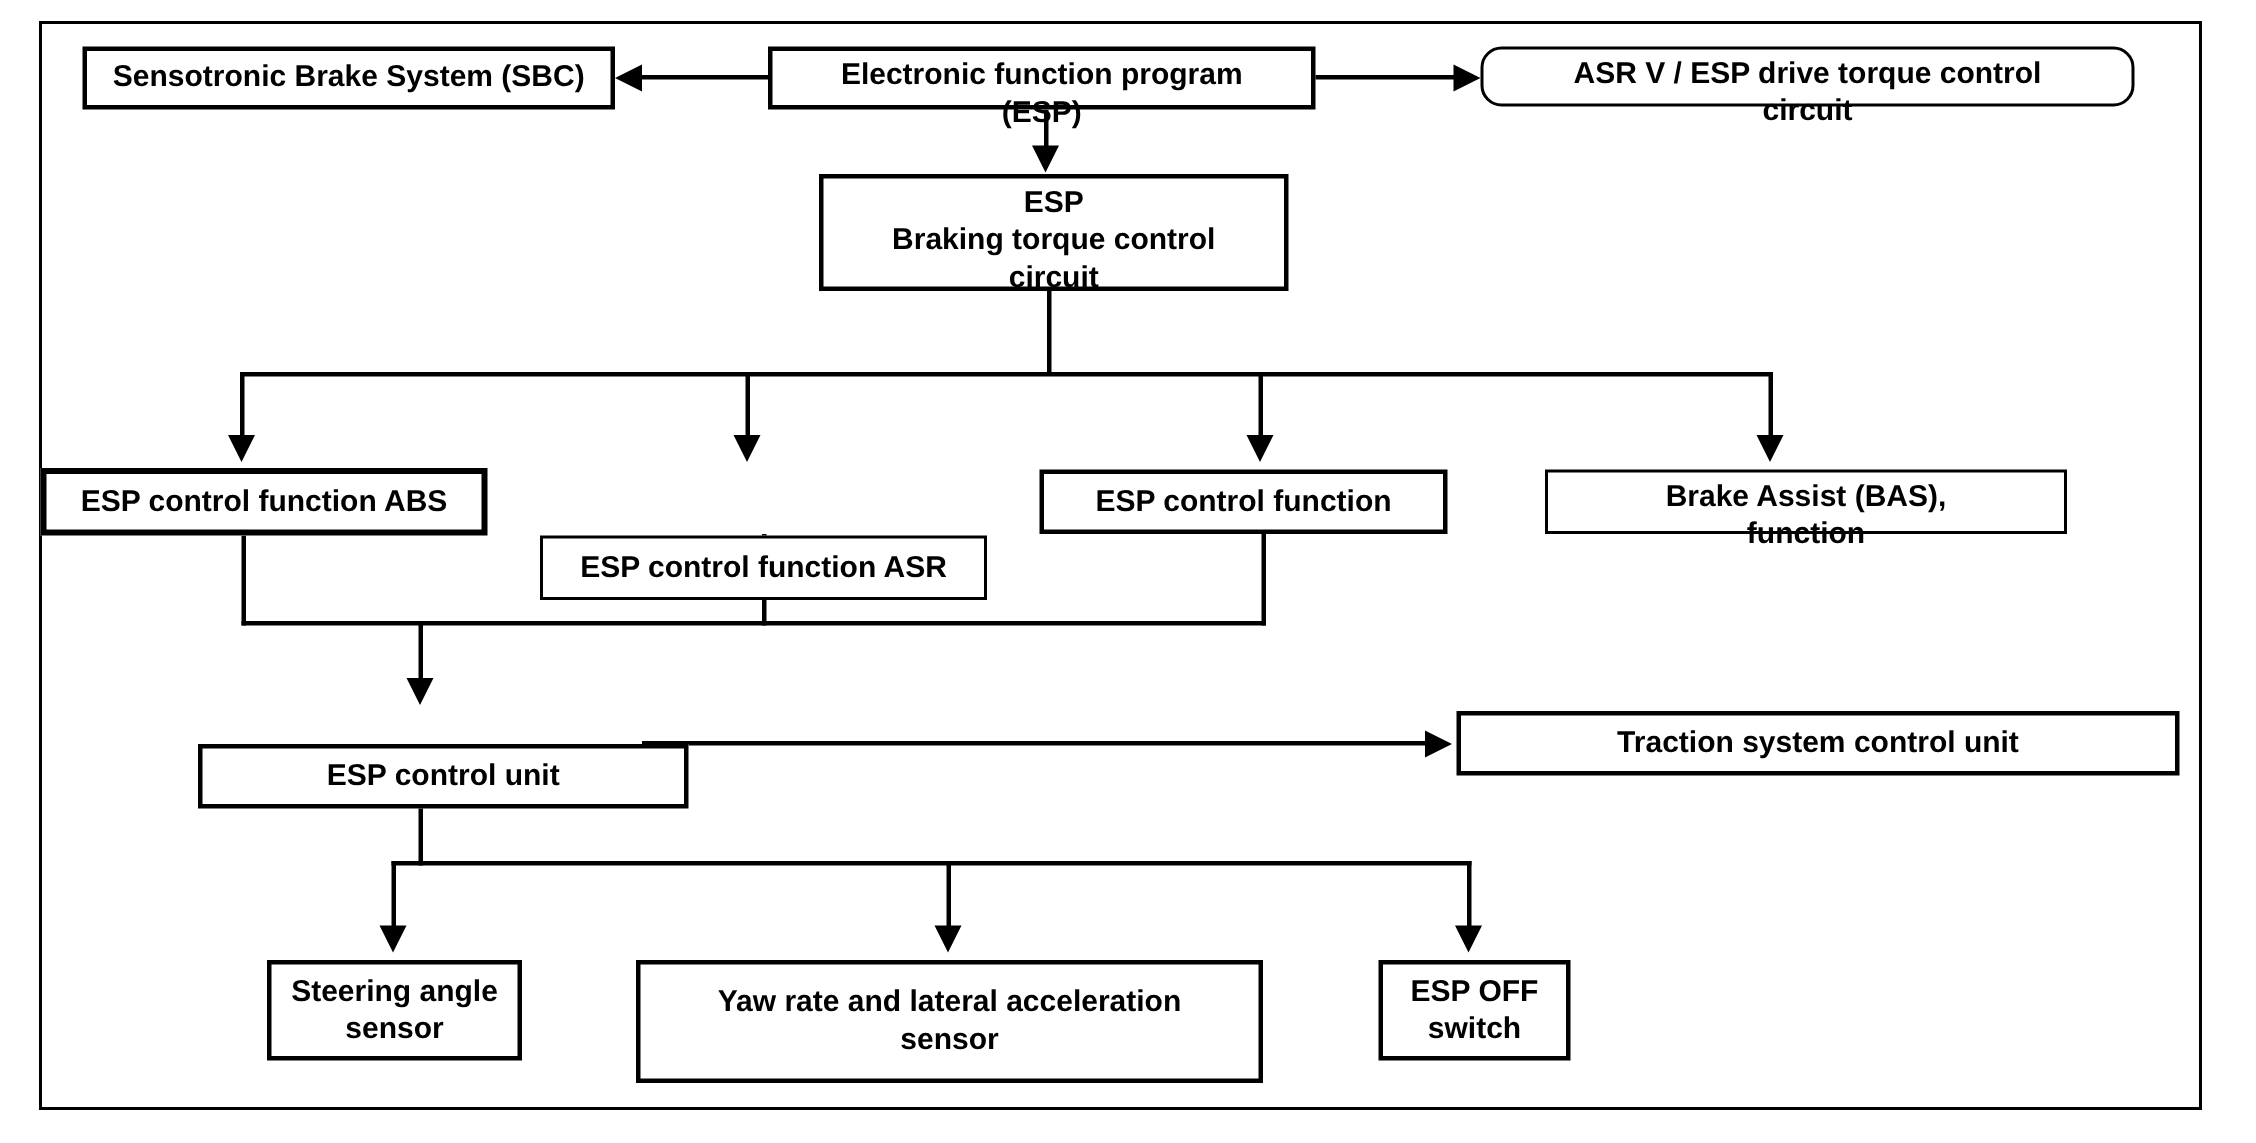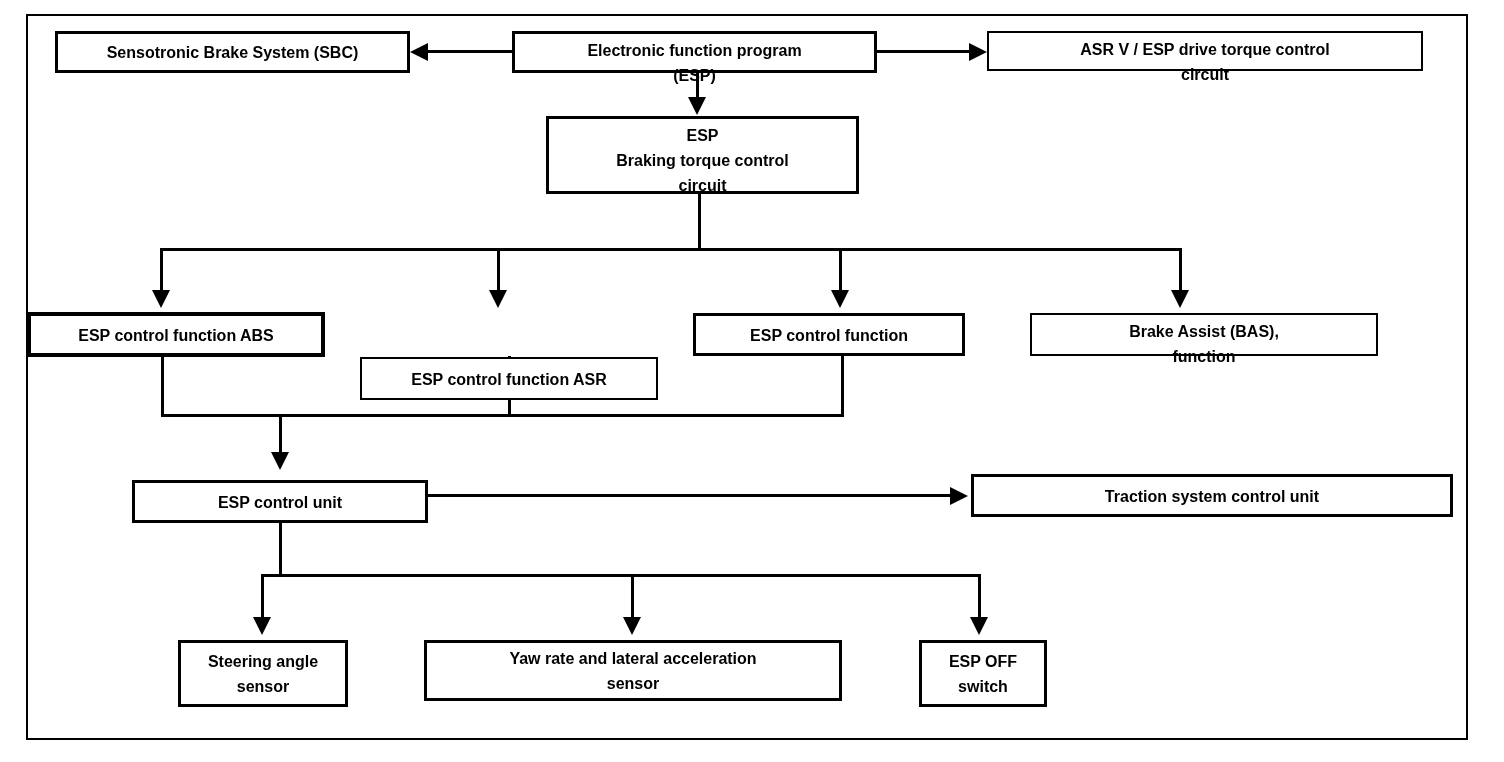--- a/index.html
+++ b/index.html
@@ -30,21 +30,21 @@
     background: transparent;
   }
   
   .node {
     position: absolute;
     box-sizing: border-box;
     border: 3px solid #000000;
     background: #ffffff;
     color: #000000;
     font-weight: bold;
-    font-size: 16px;
+    font-size: 20px;
     line-height: 25px;
     text-align: center;
     z-index: 5;
     overflow: visible;
     display: block;
   }
   .node .txt {
     display: block;
     position: absolute;
     left: 0;
@@ -102,21 +102,21 @@
 
   <div class="node center" style="left:55px; top:31px; width:355px; height:42px;">
     <span class="txt">Sensotronic Brake System (SBC)</span>
   </div>
 
   <div class="node spill" style="left:512px; top:31px; width:365px; height:42px;">
     <span class="txt">Electronic function program
 (ESP)</span>
   </div>
 
-  <div class="node spill thin" style="left:987px; top:31px; width:436px; height:40px;">
+  <div class="node spill thin" style="left:987px; top:31px; width:436px; height:40px;border-radius:14px;">
     <span class="txt">ASR V / ESP drive torque control
 circuit</span>
   </div>
 
   <div class="hline" style="left:419px; top:50px; width:96px;"></div>
   <div class="arrow left" style="left:410px; top:43px;"></div>
 
   <div class="hline" style="left:875px; top:50px; width:98px;"></div>
   <div class="arrow right" style="left:969px; top:43px;"></div>
 
@@ -164,21 +164,21 @@
 
   <div class="vline" style="left:161px; top:357px; height:60px;"></div>
   <div class="vline" style="left:508px; top:356px; height:61px;"></div>
   <div class="vline" style="left:841px; top:356px; height:61px;"></div>
 
   <div class="hline" style="left:161px; top:414px; width:683px;"></div>
 
   <div class="vline" style="left:279px; top:414px; height:44px;"></div>
   <div class="arrow down" style="left:271px; top:452px;"></div>
 
-  <div class="node center" style="left:132px; top:480px; width:296px; height:43px;">
+  <div class="node center" style="left:132px; top:496px; width:327px; height:43px;">
     <span class="txt">ESP control unit</span>
   </div>
 
   <div class="node center" style="left:971px; top:474px; width:482px; height:43px;">
     <span class="txt">Traction system control unit</span>
   </div>
 
   <div class="hline" style="left:428px; top:494px; width:525px;"></div>
   <div class="arrow right" style="left:950px; top:487px;"></div>
 
@@ -193,21 +193,21 @@
   <div class="arrow down" style="left:623px; top:617px;"></div>
 
   <div class="vline" style="left:978px; top:574px; height:49px;"></div>
   <div class="arrow down" style="left:970px; top:617px;"></div>
 
   <div class="node center" style="left:178px; top:640px; width:170px; height:67px;">
     <span class="txt">Steering angle
 sensor</span>
   </div>
 
-  <div class="node center" style="left:424px; top:640px; width:418px; height:61px;">
+  <div class="node center" style="left:424px; top:640px; width:418px; height:82px;">
     <span class="txt">Yaw rate and lateral acceleration
 sensor</span>
   </div>
 
   <div class="node center" style="left:919px; top:640px; width:128px; height:67px;">
     <span class="txt">ESP OFF
 switch</span>
   </div>
 
 </div>

